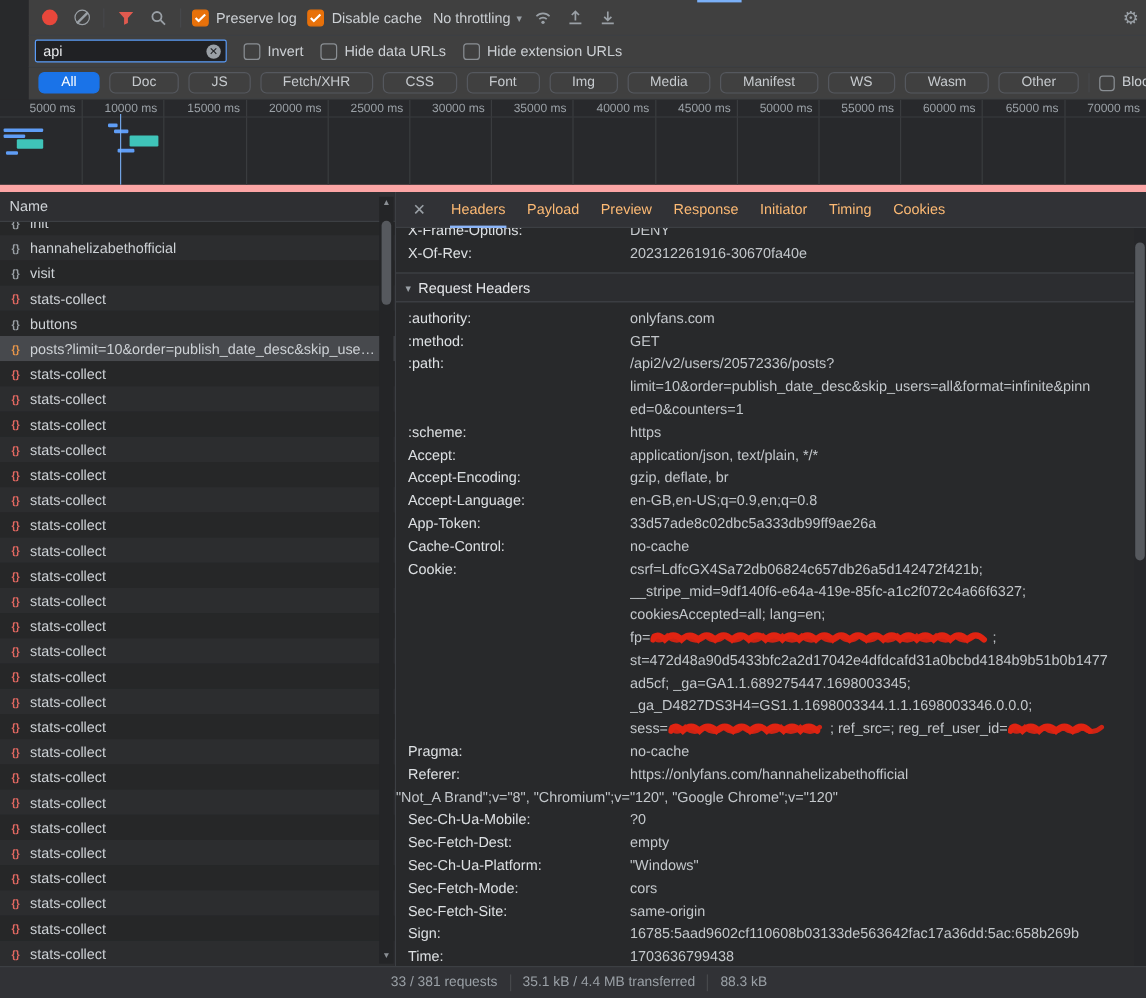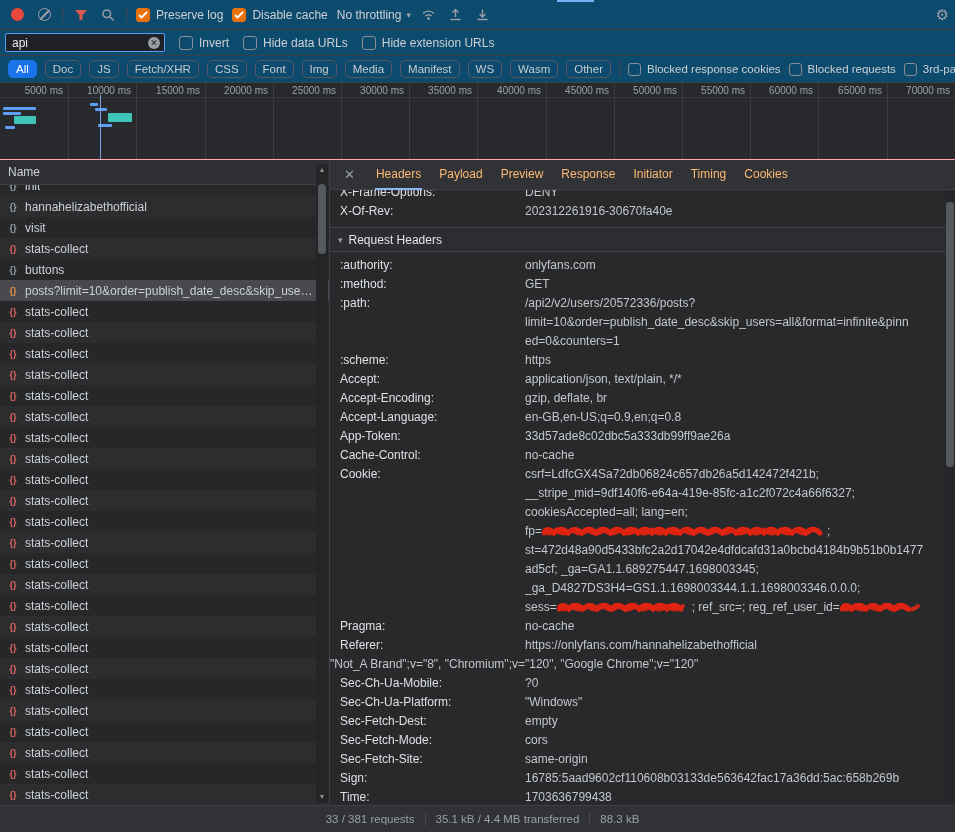--- a/index.html
+++ b/index.html
@@ -1,21 +1,21 @@
 <!DOCTYPE html>
 <html><head>
 <meta charset="utf-8">
 <style>
   * { box-sizing: border-box; margin: 0; padding: 0; }
   html,body { background:#1b1b1b; }
   body { font-family:"Liberation Sans", sans-serif; font-size:12px; color:#c9cdd1; }
   .devtools { position:relative; width:955px; height:832px; background:#28292b; overflow:hidden; }
 
   
-  .tb { display:flex; align-items:center; background:#0c4a6e; border-bottom:1px solid #3c3f43; }
+  .tb { display:flex; align-items:center; background:#404040; border-bottom:1px solid #3c3f43;margin-left:24px; }
   .row1 { height:30px; gap:9px; padding:0 8px; position:relative; }
   .row2 { height:26px; gap:14px; padding:0 5px; }
   .row3 { height:27px; gap:8px; padding:0 8px; }
   .vdiv { width:1px; height:16px; background:#46484b; flex:none; }
   .icon-btn { display:inline-flex; align-items:center; justify-content:center; width:18px; height:18px; cursor:pointer; flex:none; }
   .rec-dot { width:13px; height:13px; border-radius:50%; background:#e8473b; display:inline-block; }
   .ban { width:13px; height:13px; border:1.5px solid #9aa0a6; border-radius:50%; position:relative; display:inline-block; }
   .ban::after { content:''; position:absolute; left:-1px; top:4.5px; width:13px; height:1.5px; background:#9aa0a6; transform:rotate(-45deg); }
   .gear { position:absolute; right:6px; top:6px; font-size:15px; color:#9aa0a6; width:auto; }
   .tab-underline { position:absolute; top:0; left:557px; width:37px; height:2px; background:#7ab0f8; }
@@ -24,31 +24,31 @@
   .box { width:14px; height:14px; border:1px solid #8a8f94; border-radius:3px; display:inline-flex; align-items:center; justify-content:center; flex:none; }
   .box.checked { background:#e8710a; border-color:#e8710a; }
 
   .fi-wrap { position:relative; display:inline-block; }
   .fi { background:#202124; border:1px solid #5a9cf8; color:#e8eaed; width:160px; height:19px;
         font:12px "Liberation Sans", sans-serif; padding:0 20px 0 6px; border-radius:2px; outline:none; }
   .fi-clear { position:absolute; right:5px; top:50%; transform:translateY(-50%); width:12px; height:12px;
         border-radius:50%; background:#9aa0a6; color:#202124; font-size:9px; line-height:12px; text-align:center; cursor:pointer; }
 
   .chips { display:flex; align-items:center; gap:8px; }
-  .chip { border:1px solid #55585e; border-radius:5px; padding:2px 7px; color:#c6cace; background:transparent;
+  .chip { border:1px solid #55585e; border-radius:5px; padding:2px 18px; color:#c6cace; background:transparent;
           font:11.5px "Liberation Sans", sans-serif; cursor:pointer; white-space:nowrap; }
   .chip.active { background:#1a73e8; border-color:#1a73e8; color:#fff; }
   .row3 .cb { font-size:11.5px; }
   .row3 .box { width:13px; height:13px; }
 
   .select { display:inline-flex; align-items:center; gap:5px; color:#ccd0d4; cursor:pointer; }
   .caret { color:#9aa0a6; font-size:9px; }
 
   
-  .overview { position:relative; height:77px; background:#28292c; border-bottom:1px solid #fca5a5; overflow:hidden; }
+  .overview { position:relative; height:77px; background:#28292c; border-bottom:6px solid #fca5a5; overflow:hidden; }
   .tick-strip { position:absolute; top:0; left:0; right:0; height:15px; border-bottom:1px solid #37393c; z-index:2; }
   .tick-label { position:absolute; top:2px; transform:translateX(-100%); font-size:10px; color:#9aa0a6; white-space:nowrap; }
   .grid-line { position:absolute; top:0; bottom:0; width:1px; background:#3a3c3f; }
   .mb { position:absolute; border-radius:1px; }
   .sel-line { position:absolute; left:100px; top:12px; bottom:0; width:1px; background:#7ab0f8; opacity:.9; z-index:3; }
 
   
   .main { display:flex; height:645px; overflow:hidden; }
   .left-panel { width:330px; flex:none; position:relative; background:#28292b; border-right:1px solid #3c3f43; }
   .col-header { height:25px; line-height:24px; padding-left:8px; background:#2e2f32; border-bottom:1px solid #3c3f43; color:#cfd3d7; }
@@ -493,26 +493,26 @@
               <div class="h-val">https://onlyfans.com/hannahelizabethofficial</div>
             </div>
             <div class="h-row">
               <div class="h-val">"Not_A Brand";v="8", "Chromium";v="120", "Google Chrome";v="120"</div>
             </div>
             <div class="h-row">
               <div class="h-name">Sec-Ch-Ua-Mobile:</div>
               <div class="h-val">?0</div>
             </div>
             <div class="h-row">
+              <div class="h-name">Sec-Fetch-Dest:</div>
+              <div class="h-val">empty</div>
+            </div>
+            <div class="h-row">
               <div class="h-name">Sec-Ch-Ua-Platform:</div>
               <div class="h-val">"Windows"</div>
-            </div>
-            <div class="h-row">
-              <div class="h-name">Sec-Fetch-Dest:</div>
-              <div class="h-val">empty</div>
             </div>
             <div class="h-row">
               <div class="h-name">Sec-Fetch-Mode:</div>
               <div class="h-val">cors</div>
             </div>
             <div class="h-row">
               <div class="h-name">Sec-Fetch-Site:</div>
               <div class="h-val">same-origin</div>
             </div>
             <div class="h-row">

